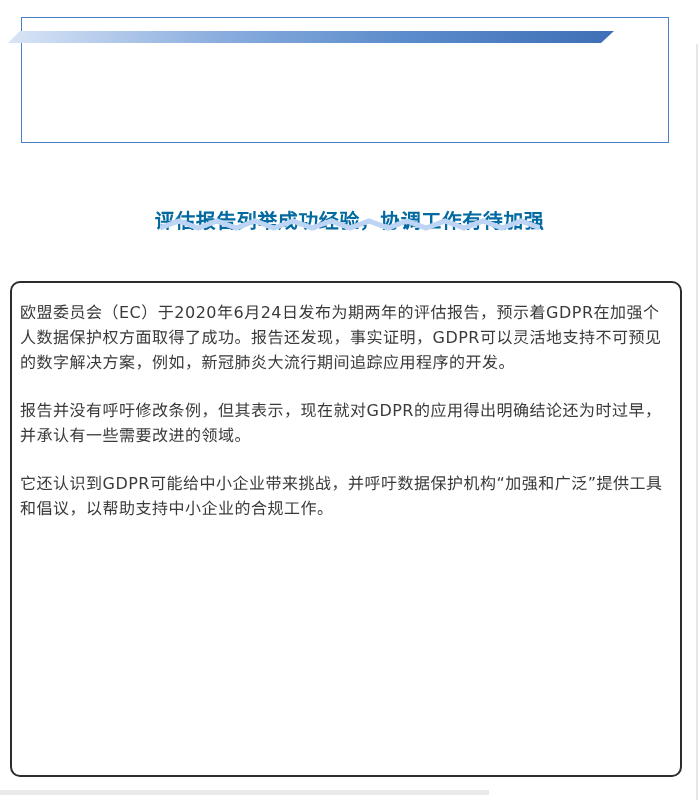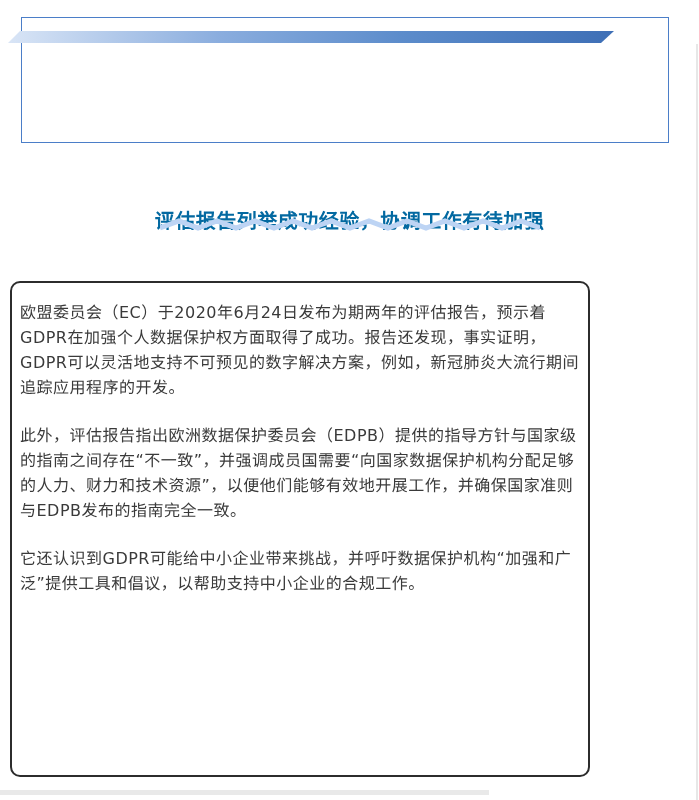--- a/index.html
+++ b/index.html
@@ -43,21 +43,21 @@
     color:#0369a1;
   }
   .zigzag-wrap{
     position:absolute;left:0;top:218px;
     width:699px;text-align:center;
   }
   .zigzag-wrap svg{display:inline-block;vertical-align:top;}
   
   .report-card{
     position:absolute;left:10px;top:281px;
-    width:580px;height:496px;
+    width:672px;height:496px;
     box-sizing:border-box;
     border:2px solid #2c2c2c;
     border-radius:10px;
     background:#ffffff;
     padding:17px 8px 6px 8px;
     overflow:hidden;
   }
   .report-card p{
     margin:0 0 23px 0;
     font-size:16px;line-height:25px;
@@ -88,20 +88,20 @@
   <div class="section-heading">评估报告列举成功经验，协调工作有待加强</div>
 
   <div class="zigzag-wrap">
     <svg width="380" height="14" viewBox="0 0 380 14" aria-hidden="true">
       <polyline points="0,10 19,3 38,10 57,3 76,10 95,3 114,10 133,3 152,10 171,3 190,10 209,3 228,10 247,3 266,10 285,3 304,10 323,3 342,10 361,3 380,10" fill="none" stroke="#bdd4f4" stroke-width="5"></polyline>
     </svg>
   </div>
 
   <div class="report-card">
     <p>欧盟委员会（EC）于2020年6月24日发布为期两年的评估报告，预示着GDPR在加强个人数据保护权方面取得了成功。报告还发现，事实证明，GDPR可以灵活地支持不可预见的数字解决方案，例如，新冠肺炎大流行期间追踪应用程序的开发。</p>
-    <p>此外，评估报告指出欧洲数据保护委员会（EDPB）提供的指导方针与国家级的指南之间存在“不一致”，并强调成员国需要“向国家数据保护机构分配足够的人力、财力和技术资源”，以便他们能够有效地开展工作，并确保国家准则与EDPB发布的指南完全一致。</p>
+    <p>报告并没有呼吁修改条例，但其表示，现在就对GDPR的应用得出明确结论还为时过早，并承认有一些需要改进的领域。</p>
     <p>它还认识到GDPR可能给中小企业带来挑战，并呼吁数据保护机构“加强和广泛”提供工具和倡议，以帮助支持中小企业的合规工作。</p>
   </div>
 
   <div class="edge-right"></div>
   <div class="edge-bottom"></div>
 
 </div>
 
 </body></html>

